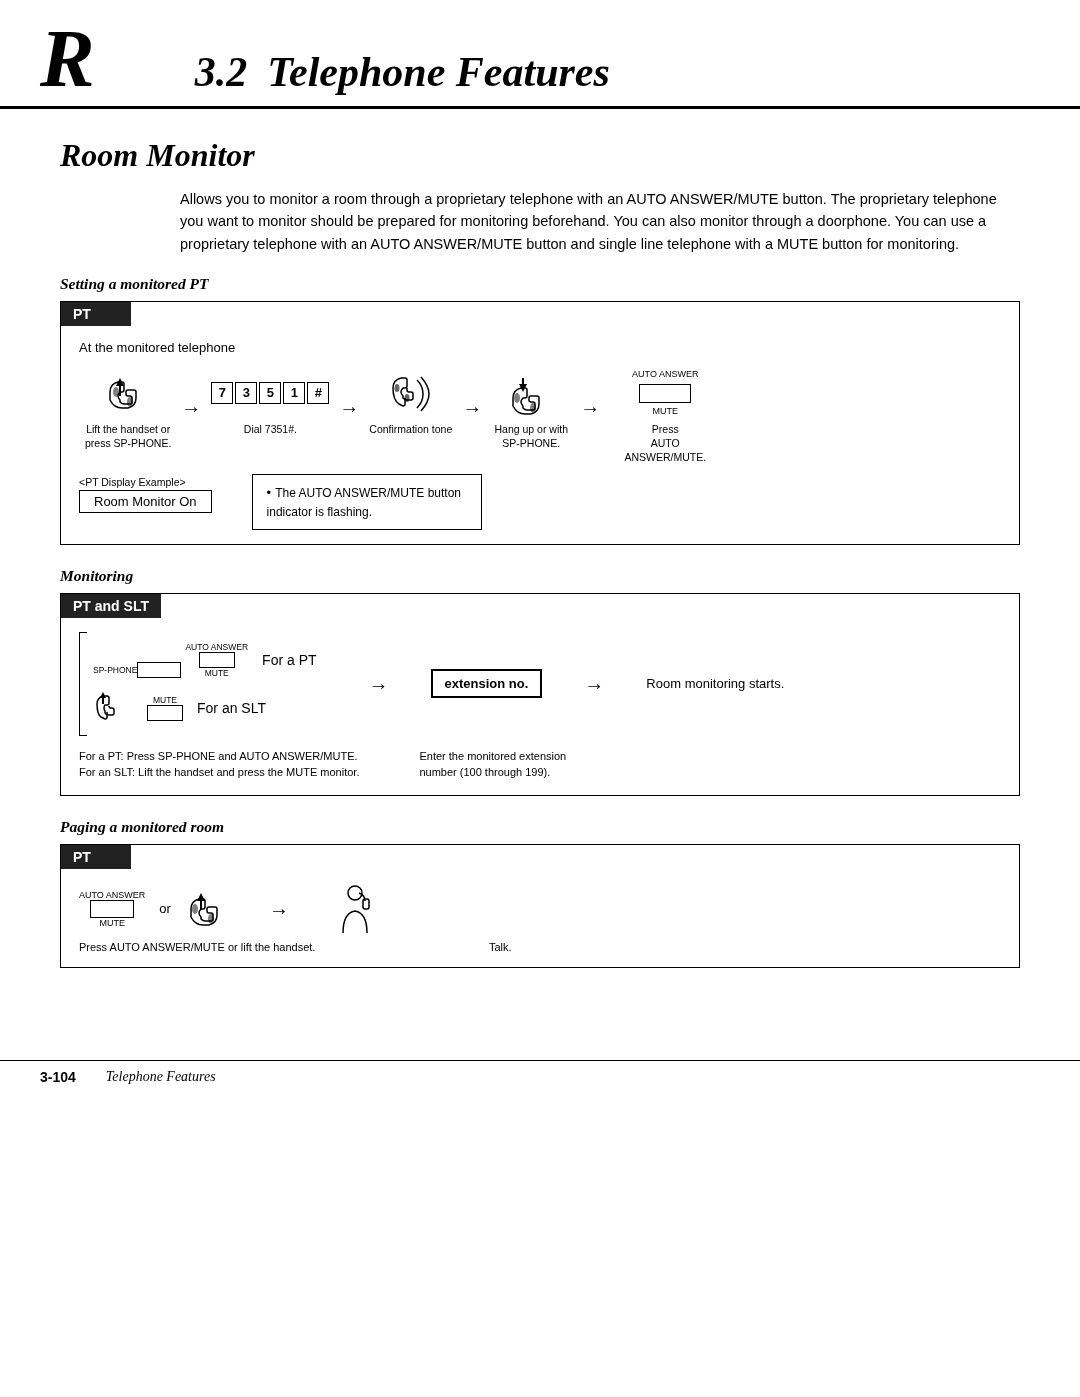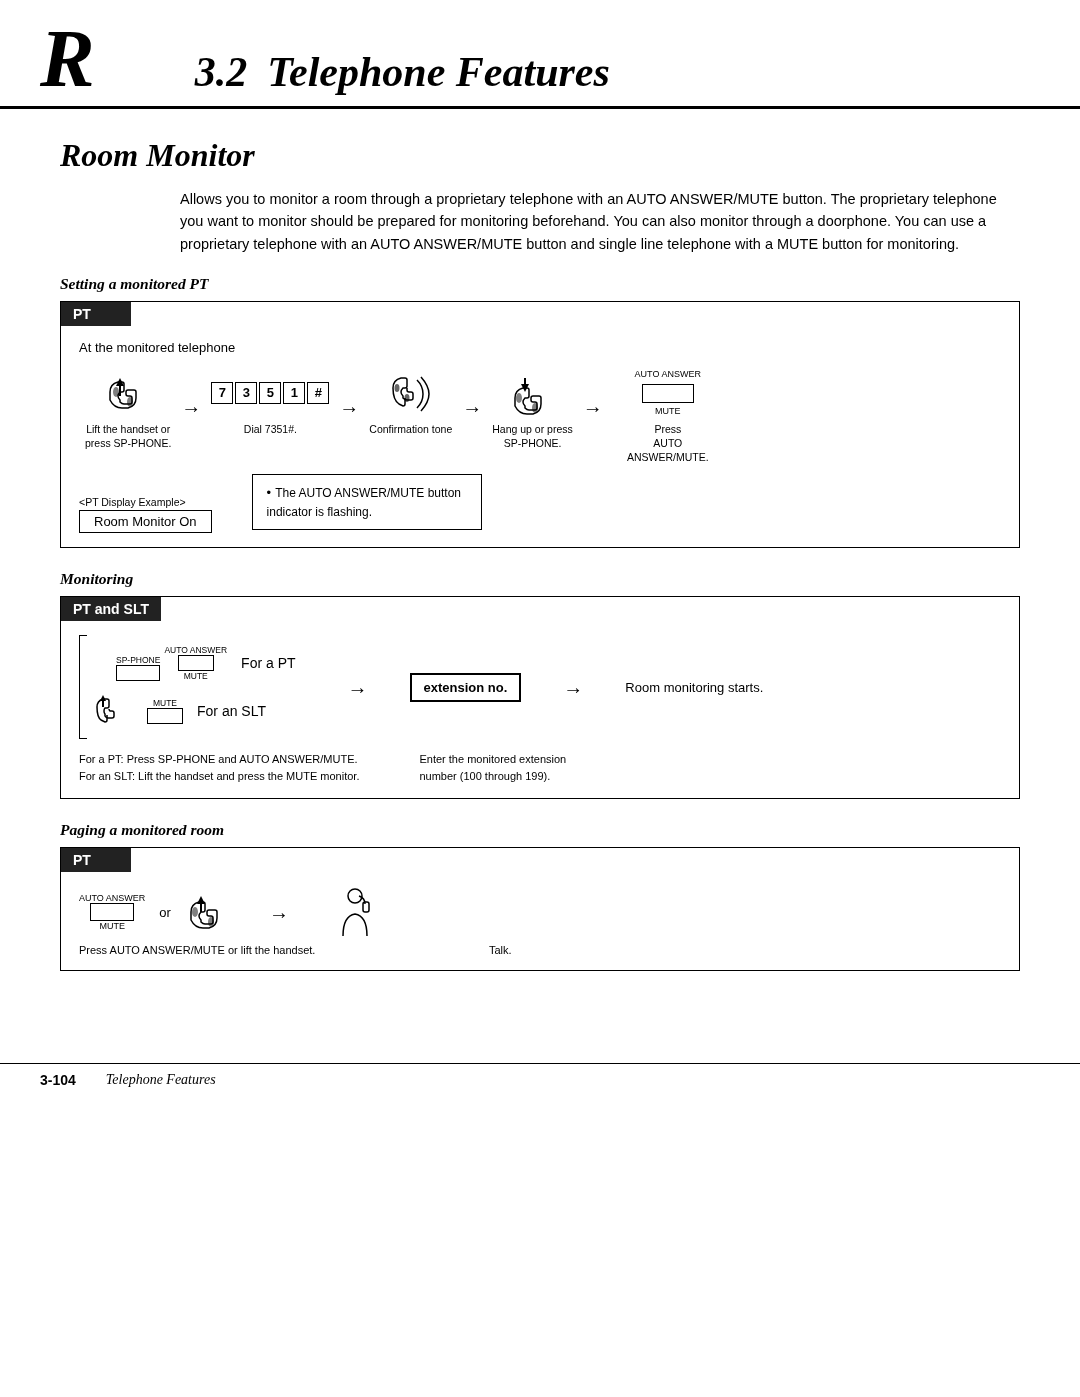--- a/index.html
+++ b/index.html
@@ -151,21 +151,21 @@
       background: #fff;
       text-align: center;
     }
     .btn-box-wide {
       min-width: 52px;
     }
 
     
     .display-example {
       display: inline-block;
-      margin-top: 22px;
+      margin-top: 2px;
     }
     .display-label {
       font-size: 10.5px;
       margin-bottom: 2px;
     }
     .display-screen {
       border: 1.5px solid #000;
       padding: 3px 14px;
       font-size: 13px;
       background: #fff;
@@ -384,21 +384,21 @@
             <svg width="52" height="46" viewBox="0 0 52 46">
 
               <rect x="17" y="8" width="2" height="10" fill="#000"></rect>
               <polygon points="18,22 14,14 22,14" fill="#000"></polygon>
 
               <path d="M8,28 Q8,20 16,18 L20,18 Q22,18 22,20 L22,26 Q22,28 20,28 L18,28 Q16,30 16,32 Q16,34 18,36 L18,38 Q20,40 22,40 L28,40 Q30,40 30,38 L30,34 Q30,32 28,32 L26,32 Q24,32 24,30 L24,28 Q24,26 26,26 L32,26 Q34,26 34,28 L34,34 Q34,42 26,44 L20,44 Q12,44 8,36 Z" fill="none" stroke="#000" stroke-width="1.5"></path>
               <ellipse cx="12" cy="28" rx="3" ry="5" fill="#000" opacity="0.5"></ellipse>
               <ellipse cx="28" cy="38" rx="3" ry="5" fill="#000" opacity="0.5"></ellipse>
             </svg>
           </div>
-          <div class="caption" style="white-space:pre-line;">Hang up or press
+          <div class="caption" style="white-space:pre-line;">Hang up or with
 SP-PHONE.</div>
         </div>
 
         <div style="align-self:center;font-size:20px;margin:0 4px;padding-bottom:18px;">→</div>
 
         <div class="step-item">
           <div class="icon-area">
             <div class="two-btn-group">
               <div class="small-label-above">AUTO ANSWER</div>
               <div class="btn-box btn-box-wide">&nbsp;</div>
@@ -432,21 +432,21 @@
 
       <div class="monitor-step-row">
 
         <div style="display:flex;align-items:stretch;">
           <div style="border:1px solid #000;border-right:none;width:8px;margin-right:0;"></div>
           <div style="display:flex;flex-direction:column;gap:12px;padding:10px 10px 10px 6px;">
 
             <div class="bracket-row">
               <div style="display:flex;gap:4px;align-items:flex-end;">
 
-                <div style="display:flex;flex-direction:column;align-items:center;margin-left:23px;">
+                <div style="display:flex;flex-direction:row;align-items:center;">
                   <div style="font-size:8.5px;white-space:nowrap;">SP-PHONE</div>
                   <div class="btn-box" style="width:44px;height:16px;"></div>
                 </div>
 
                 <div style="display:flex;flex-direction:column;align-items:center;">
                   <div style="font-size:8.5px;white-space:nowrap;">AUTO ANSWER</div>
                   <div class="btn-box" style="width:36px;height:16px;"></div>
                   <div style="font-size:8.5px;">MUTE</div>
                 </div>
               </div>

